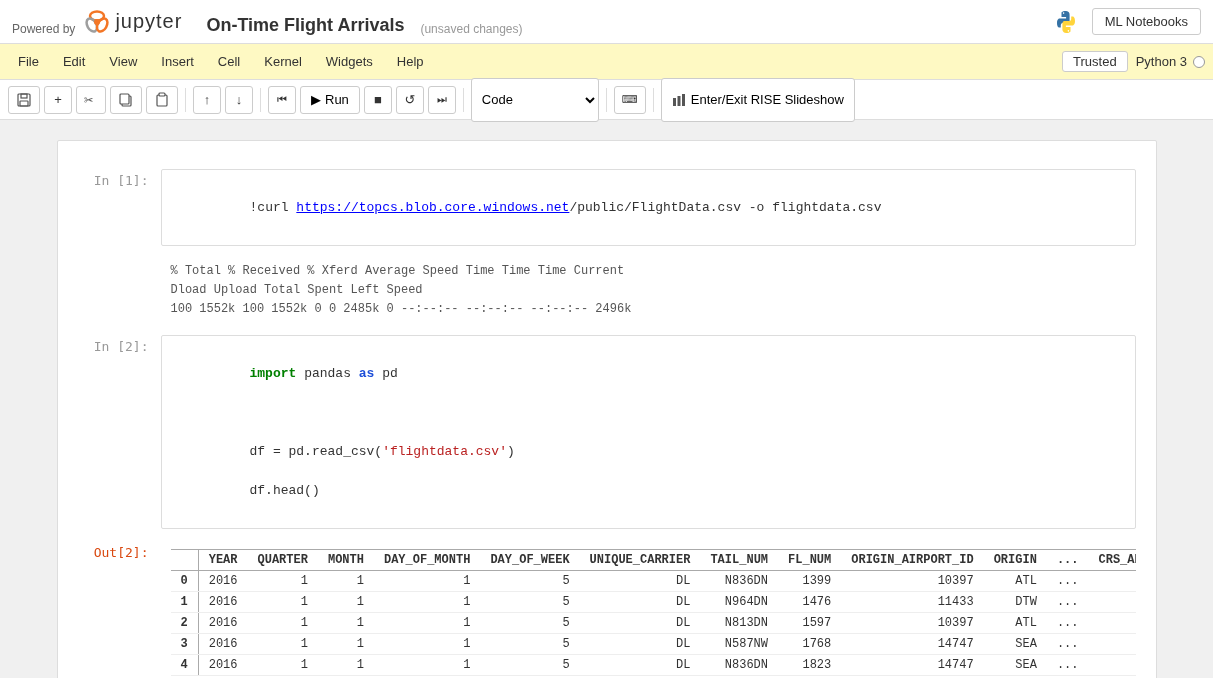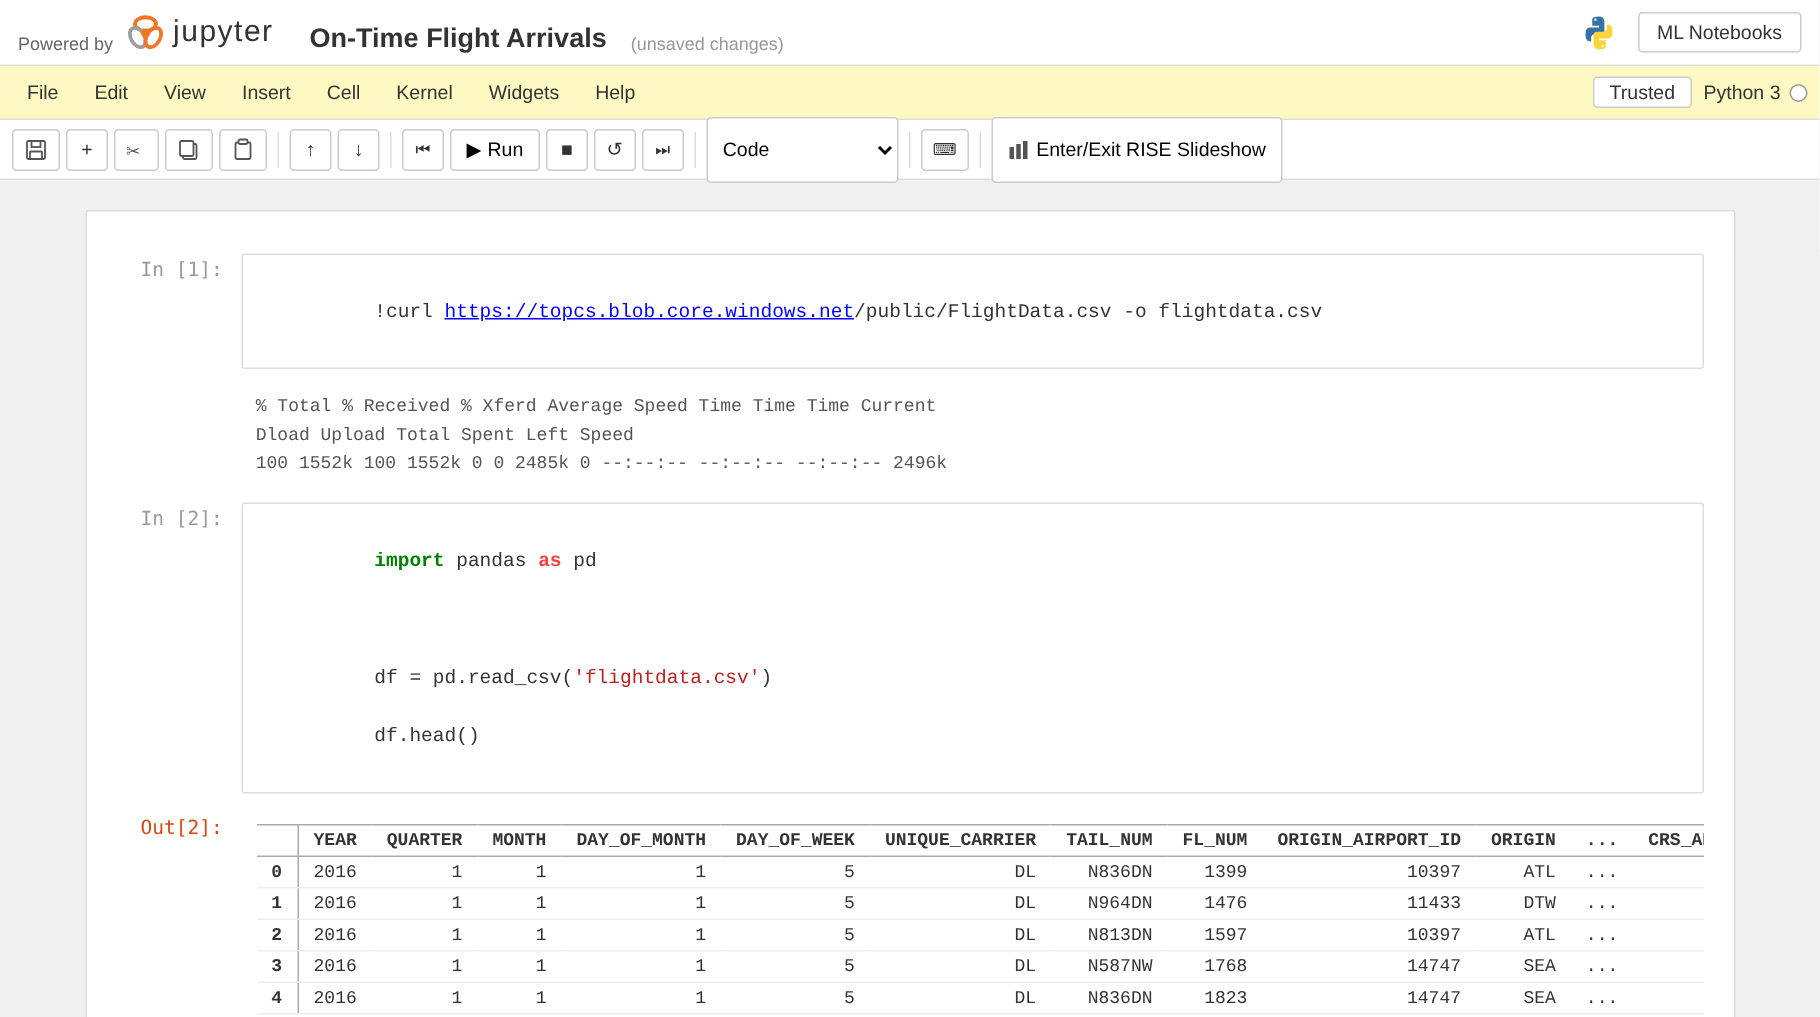--- a/index.html
+++ b/index.html
@@ -435,21 +435,21 @@
           <div>                                 Dload  Upload   Total   Spent    Left  Speed</div>
           <div>100 1552k  100 1552k    0     0  2485k      0 --:--:-- --:--:-- --:--:-- 2496k</div>
         </div>
       </div>
     </div>
 
     <div class="cell cell-inactive">
       <div class="cell-label cell-label-in">In [2]:</div>
       <div class="cell-content">
         <div class="cell-input">
-          <span style="color:#008000; font-weight:bold;">import</span><span> pandas </span><span style="color:#ef4444; font-weight:bold;">as</span><span> pd</span><br>
+          <span style="color:#008000; font-weight:bold;">import</span><span> pandas </span><span style="color:#1d4ed8; font-weight:bold;">as</span><span> pd</span><br>
           <br>
           <span>df = pd.read_csv(</span><span style="color:#ba2121;">'flightdata.csv'</span><span>)</span><br>
           <span>df.head()</span>
         </div>
       </div>
     </div>
 
     <div class="cell cell-inactive">
       <div class="cell-label cell-label-out">Out[2]:</div>
       <div class="cell-content output-no-border">

